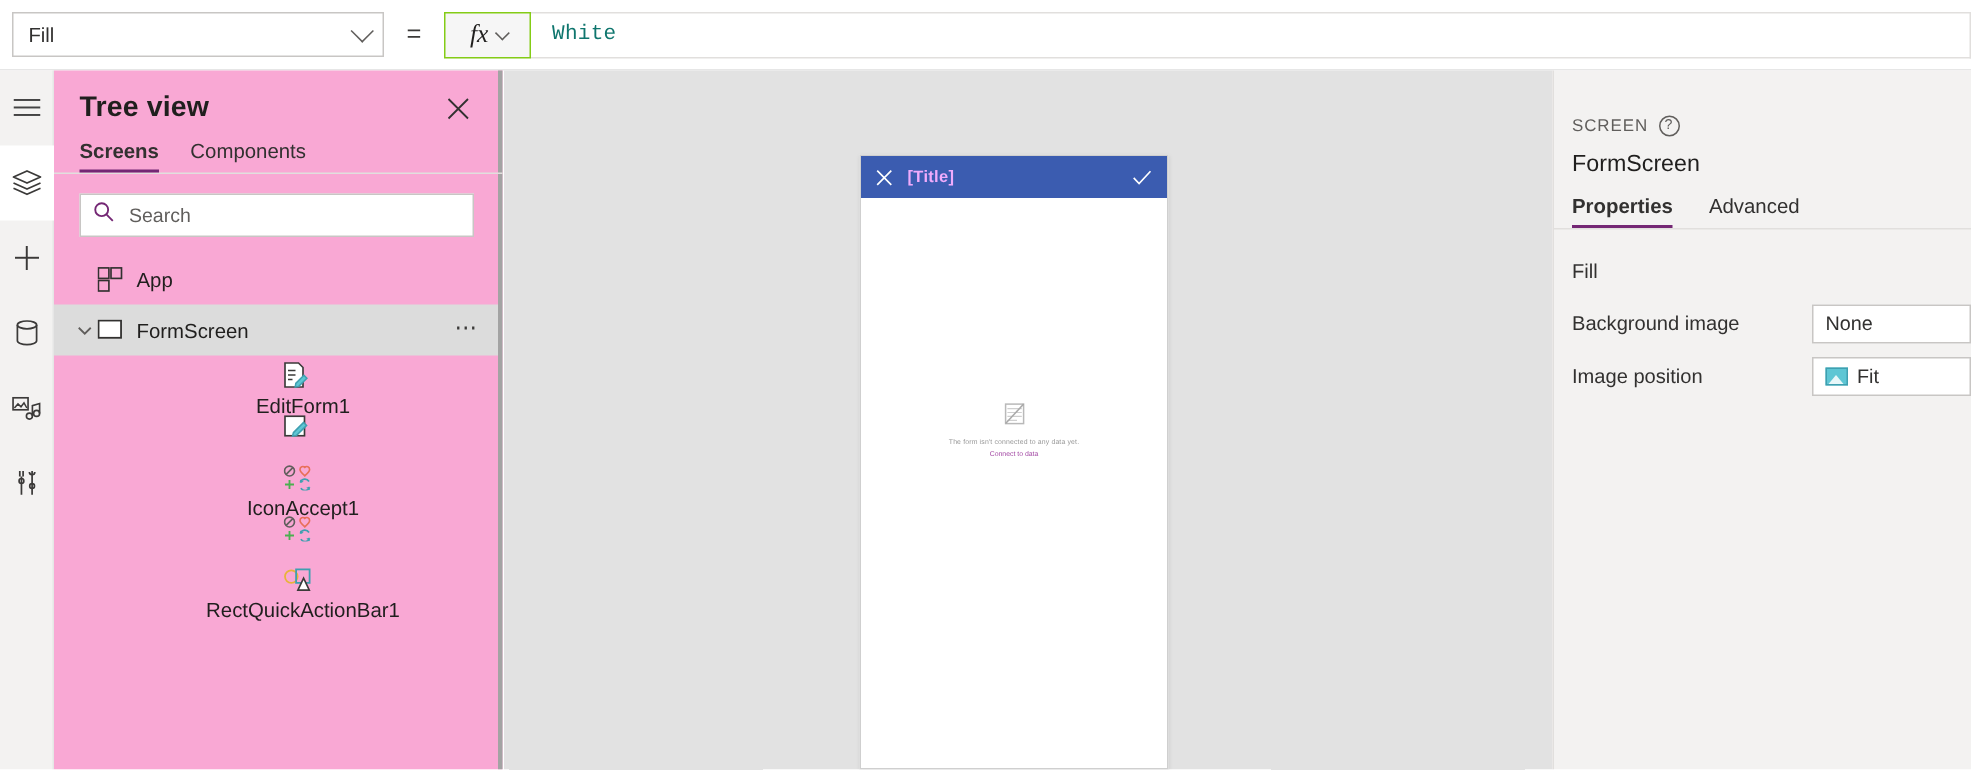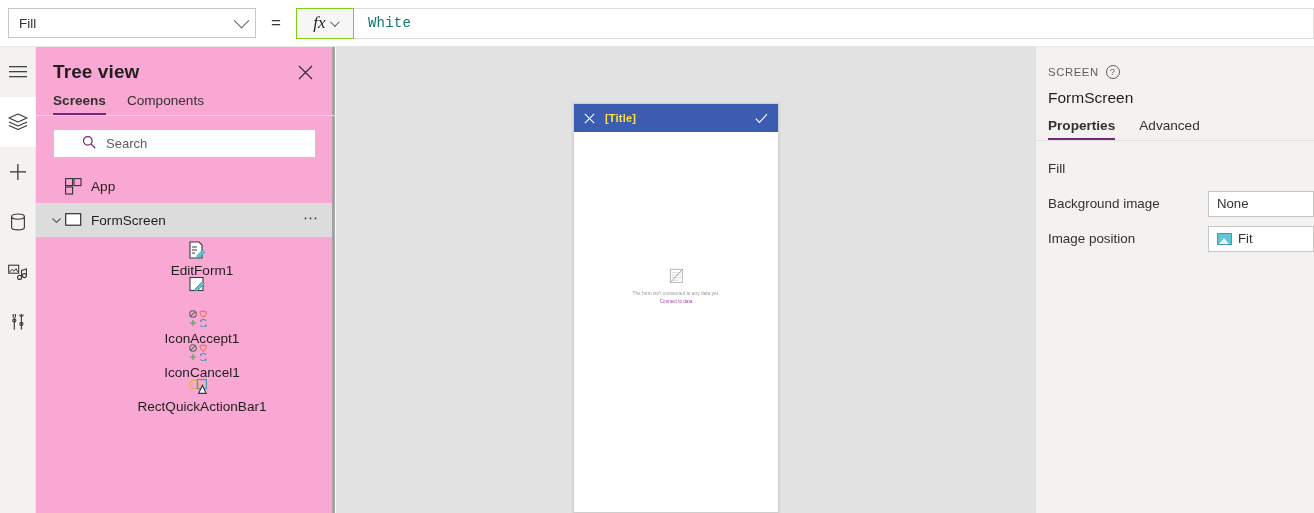--- a/index.html
+++ b/index.html
@@ -122,21 +122,21 @@
   }
   .tabs-rule {
     height: 1px; background: #e1dfdd; margin: 0; width: 299px;
   }
   .searchbox {
     margin: 13px 16px 0 17px;
     height: 29px;
     background: #ffffff;
     border: 1px solid #c8c6c4;
     display: flex; align-items: center;
-    padding-left: 28px;
+    padding-left: 8px;
     cursor: text;
   }
   .searchbox input {
     border: none; outline: none; background: transparent;
     font-family: "Liberation Sans", sans-serif;
     font-size: 13px; color: #323130;
     margin-left: 8px; width: 200px;
   }
   .searchbox input::placeholder { color: #605e5c; }
 
@@ -174,21 +174,21 @@
     position: absolute; left: 237px; top: 56px;
     width: 206px; height: 410px;
     background: #ffffff;
     border: 1px solid #cfcfcf;
     box-shadow: 0 1px 3px rgba(0,0,0,.10);
   }
   .appbar {
     height: 28px; background: #3b5cb0;
     display: flex; align-items: center;
     padding: 0 10px;
-    color: #fde047;
+    color: #f0abfc;
   }
   .appbar .title {
     font-size: 11px; font-weight: 700; flex: 1;
     margin-left: 10px; letter-spacing: .2px;
   }
   .appbar-ico { cursor: pointer; display:flex; }
   .form-empty {
     position: absolute; left: 0; right: 0; top: 164px;
     display: flex; flex-direction: column; align-items: center;
     gap: 3px;
@@ -202,21 +202,21 @@
 
   
   .rightpanel {
     position: absolute; left: 1035px; top: 47px;
     width: 279px; height: 466px;
     background: #f3f2f1;
     border-left: 1px solid #e1dfdd;
   }
   .rp-kicker {
     display: flex; align-items: center; gap: 7px;
-    padding: 18px 0 0 12px;
+    padding: 30px 0 0 12px;
     font-size: 11.3px; color: #605e5c; letter-spacing: .6px;
   }
   .help-circle {
     width: 14px; height: 14px; border-radius: 50%;
     border: 1.1px solid #605e5c;
     font-size: 9.5px; line-height: 12px; text-align: center;
     color: #605e5c; cursor: pointer;
   }
   .rp-name {
     padding: 10px 0 0 12px;
@@ -439,21 +439,20 @@
           <svg width="19" height="17" viewBox="0 0 19 17">
             <circle cx="4" cy="4" r="3.3" fill="none" stroke="#605e5c" stroke-width="1.1"></circle>
             <path d="M1.8 6.2 L6.2 1.8" stroke="#605e5c" stroke-width="1.1"></path>
             <path d="M14.2 1.6 C13 0.4 11 1.2 11 3 C11 4.8 13.4 6.4 14.2 7.2 C15 6.4 17.4 4.8 17.4 3 C17.4 1.2 15.4 0.4 14.2 1.6 Z" fill="none" stroke="#e8705a" stroke-width="1.1"></path>
             <path d="M4 10 V16 M1 13 H7" stroke="#4caf50" stroke-width="1.25"></path>
             <path d="M11.2 11.6 A3.2 3.2 0 0 1 17 11 M17.4 14.8 A3.2 3.2 0 0 1 11.6 15.4" fill="none" stroke="#3f9fb0" stroke-width="1.1"></path>
             <path d="M11 9.6 L11.4 12 L13.4 11.2 Z" fill="#3f9fb0"></path>
             <path d="M17.6 16.8 L17.2 14.4 L15.2 15.2 Z" fill="#3f9fb0"></path>
           </svg>
         </span>
-        <span class="tlabel">IconCancel1</span>
       </div>
 
       <div class="tree-row indent-1">
         <span class="ticon">
           <svg width="19" height="17" viewBox="0 0 19 17">
             <circle cx="5.2" cy="6.4" r="4.2" fill="none" stroke="#e8b33a" stroke-width="1.2"></circle>
             <rect x="8.4" y="1.6" width="9" height="9" fill="none" stroke="#3f9fb0" stroke-width="1.2"></rect>
             <polygon points="9.6,15.4 13.4,7.4 17.2,15.4" fill="#ffffff" stroke="#3b3a39" stroke-width="1.1"></polygon>
           </svg>
         </span>

